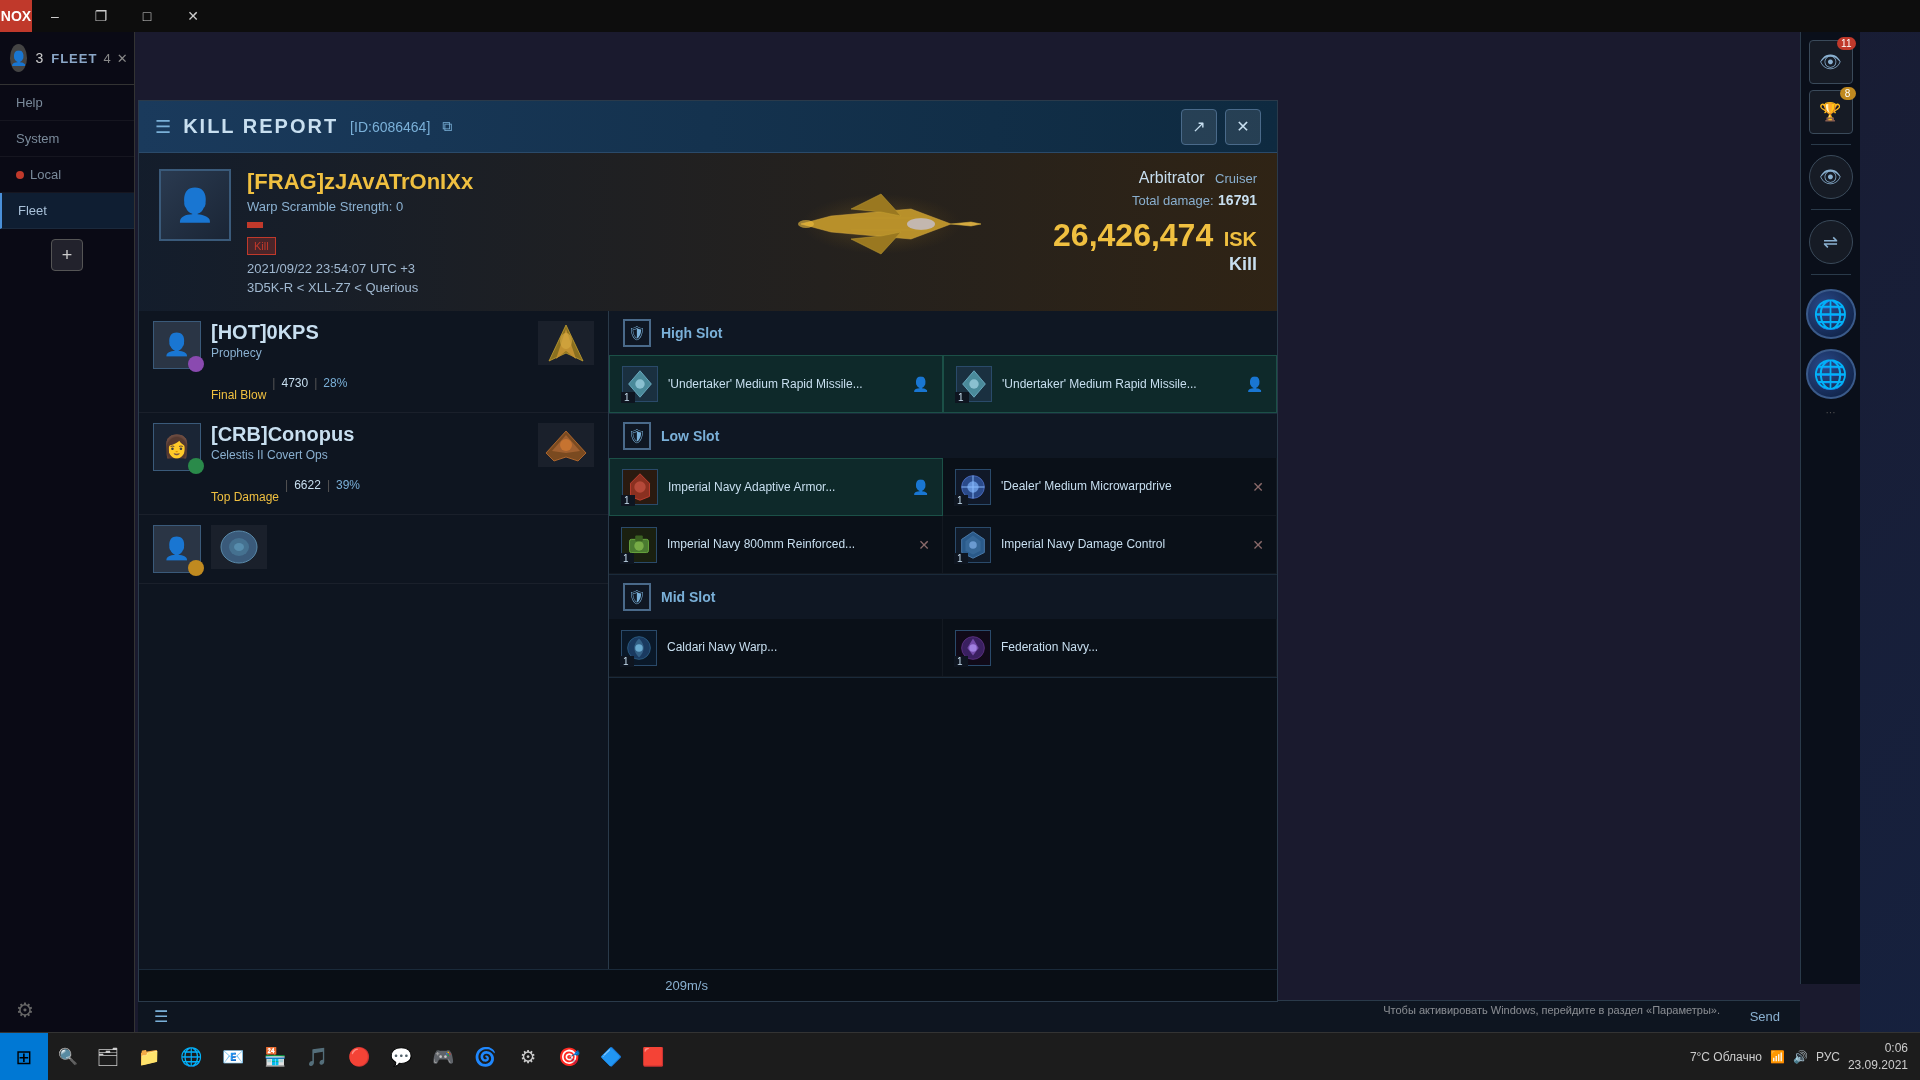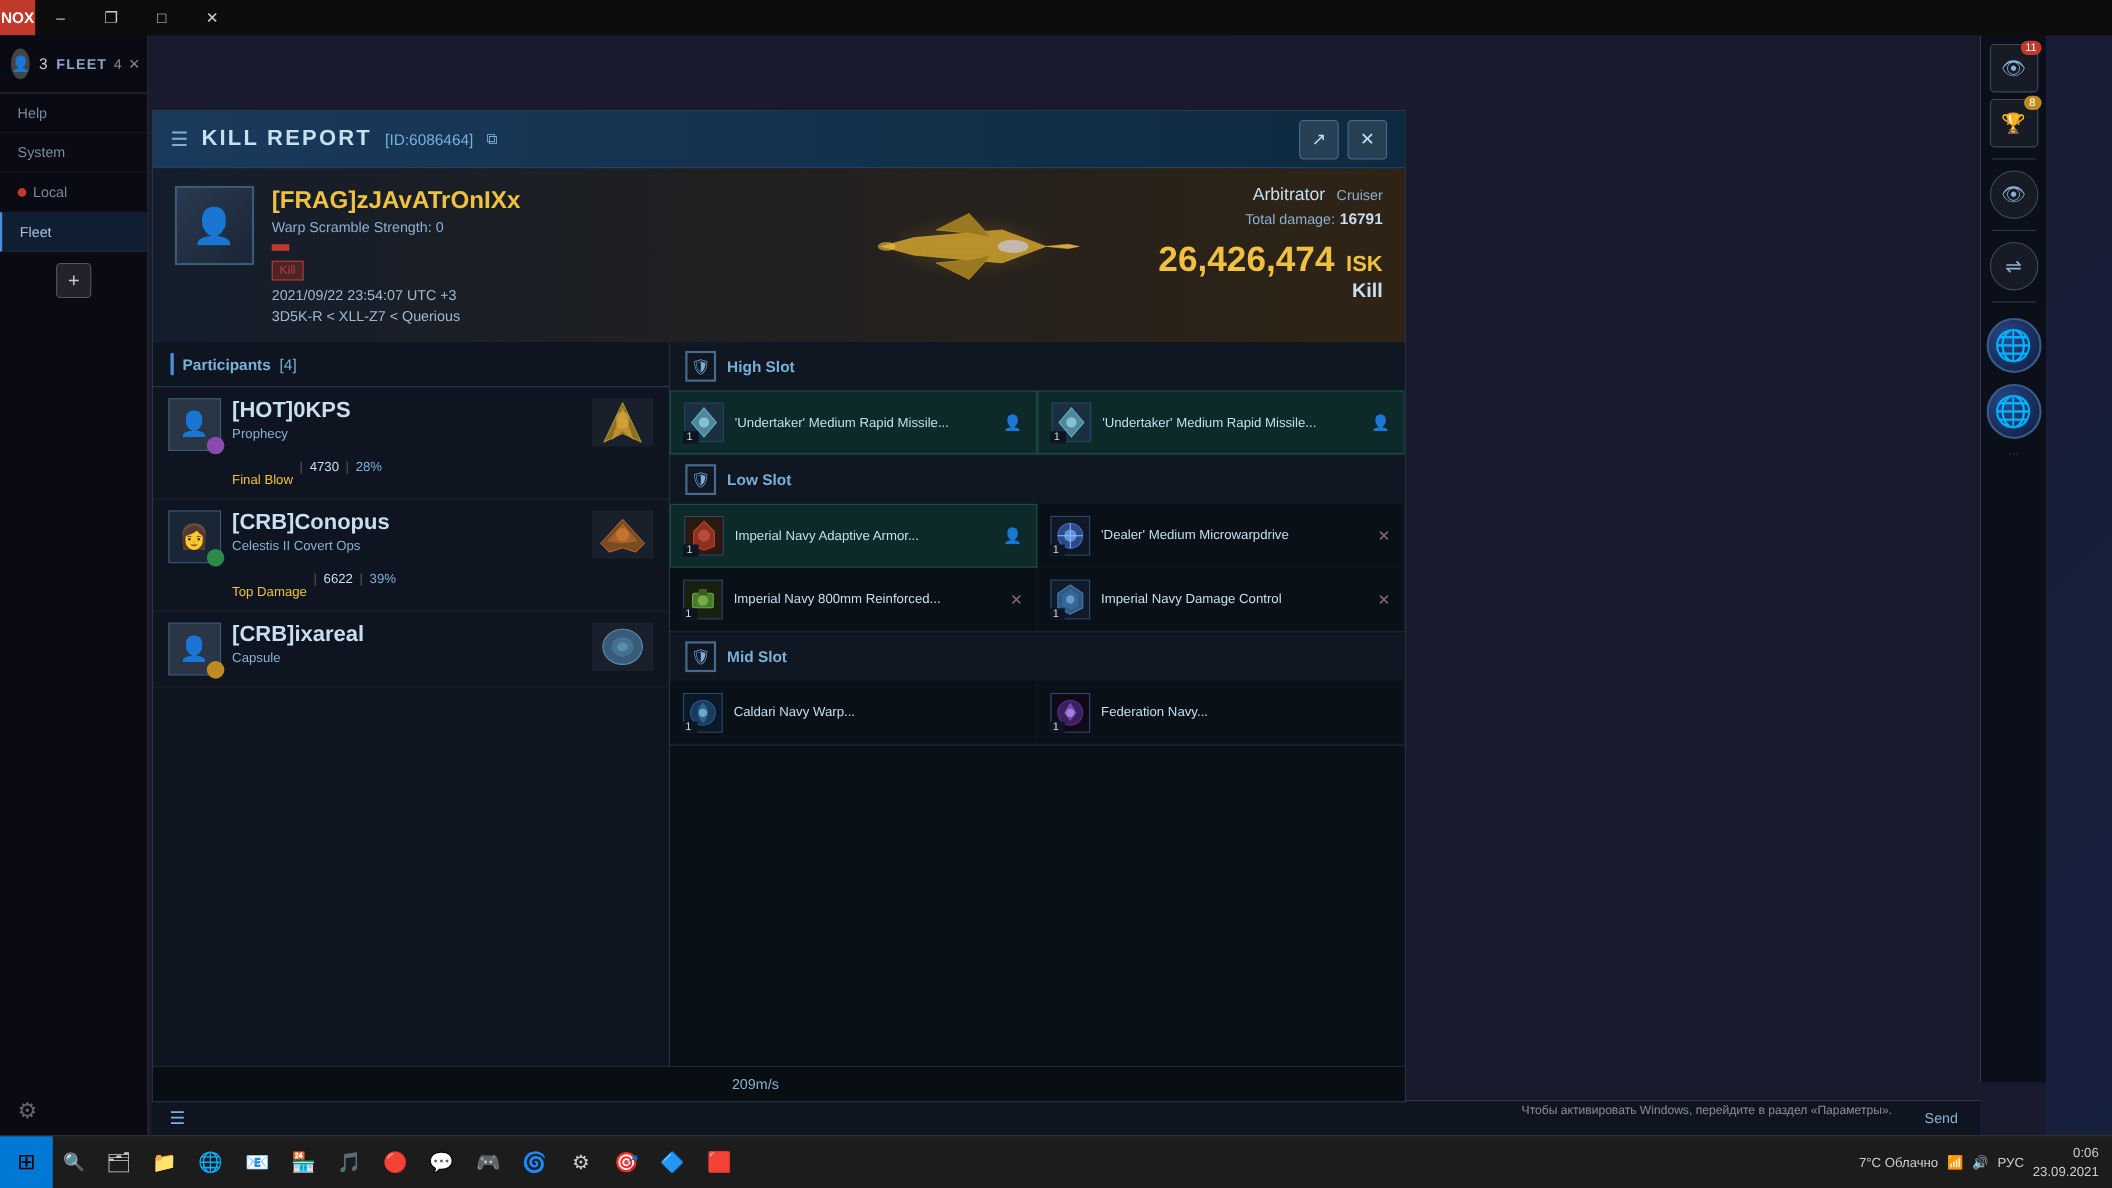--- a/index.html
+++ b/index.html
@@ -835,25 +835,20 @@
           <span class="kr-isk-value">26,426,474</span>
           <span class="kr-isk-label">ISK</span>
         </div>
         <div class="kr-kill-type">Kill</div>
       </div>
     </div>
 
     <div class="kr-body">
 
       <div class="kr-participants">
-        <div class="kr-section-header">
-          <div class="kr-section-line"></div>
-          <span class="kr-section-title">Participants</span>
-          <span class="kr-section-count">[4]</span>
-        </div>
 
         <div class="participant-item">
           <div class="participant-avatar">
             <span style="font-size:22px;">👤</span>
             <div class="participant-corp-badge badge-purple"></div>
           </div>
           <div class="participant-info">
             <div class="participant-name">[HOT]0KPS</div>
             <div class="participant-ship">Prophecy</div>
             <div class="participant-stats">
@@ -897,24 +892,20 @@
               <polygon points="28,12 42,28 28,30 14,28" fill="#a06030"></polygon>
               <circle cx="28" cy="22" r="6" fill="#e08030" opacity="0.6"></circle>
             </svg>
           </div>
         </div>
 
         <div class="participant-item">
           <div class="participant-avatar">
             <span style="font-size:22px;">👤</span>
             <div class="participant-corp-badge badge-star"></div>
-          </div>
-          <div class="participant-info">
-            <div class="participant-name">[CRB]ixareal</div>
-            <div class="participant-ship">Capsule</div>
           </div>
           <div class="participant-ship-img">
 
             <svg viewBox="0 0 56 44" width="56" height="44">
               <ellipse cx="28" cy="22" rx="18" ry="16" fill="#3a5a7a" stroke="#5a8aaa" stroke-width="1"></ellipse>
               <ellipse cx="28" cy="22" rx="10" ry="9" fill="#4a7a9a" opacity="0.7"></ellipse>
               <ellipse cx="28" cy="22" rx="5" ry="4" fill="#6aaaca" opacity="0.5"></ellipse>
             </svg>
           </div>
         </div>

